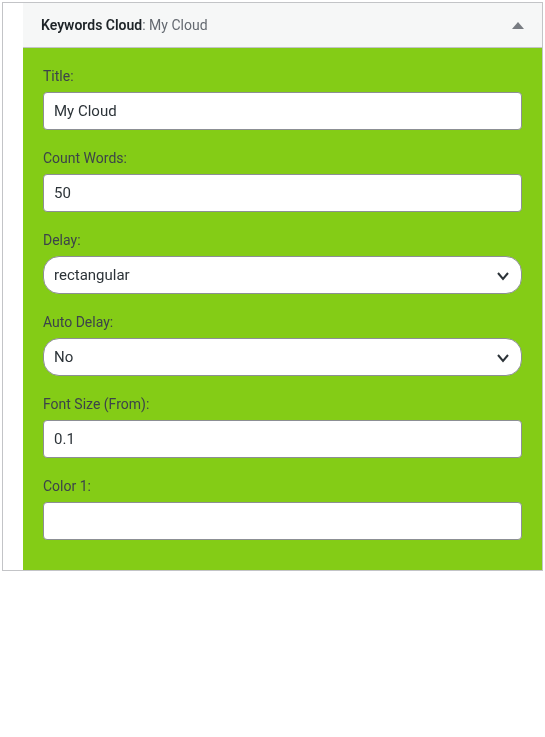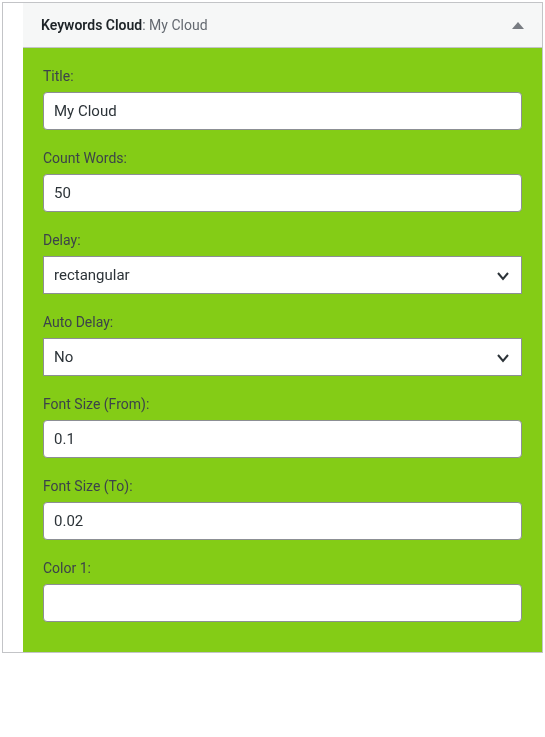--- a/index.html
+++ b/index.html
@@ -76,21 +76,21 @@
       position: relative;
       width: 100%;
     }
     .select-input {
       width: 100%;
       padding: 6px 32px 6px 10px;
       font-size: 15px;
       line-height: 1.6;
       color: #2c3338;
       border: 1px solid #8c8f94;
-      border-radius: 0;
+      border-radius: 16px;
       background: #ffffff;
       font-family: inherit;
       appearance: none;
       -webkit-appearance: none;
       -moz-appearance: none;
       cursor: pointer;
     }
     .select-chevron {
       position: absolute;
       right: 12px;
@@ -158,24 +158,20 @@
         </span>
       </div>
     </div>
 
 
     <div class="field-group">
       <label class="field-label">Font Size (From):</label>
       <input type="text" class="text-input" value="0.1" style="">
     </div>
 
-    <div class="field-group">
-      <label class="field-label">Font Size (To):</label>
-      <input type="text" class="text-input" value="0.02" style="">
-    </div>
 
     <div class="field-group">
       <label class="field-label">Color 1:</label>
       <input type="text" class="text-input" value="" style="">
     </div>
 
   </div>
 </div>
 
 </body></html>

